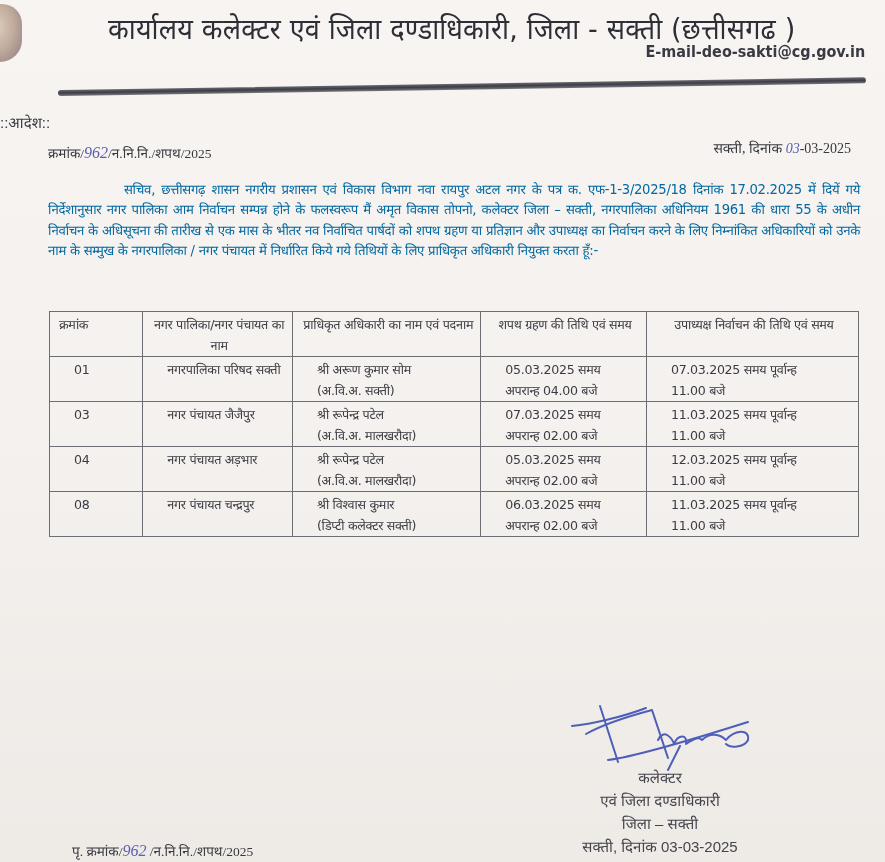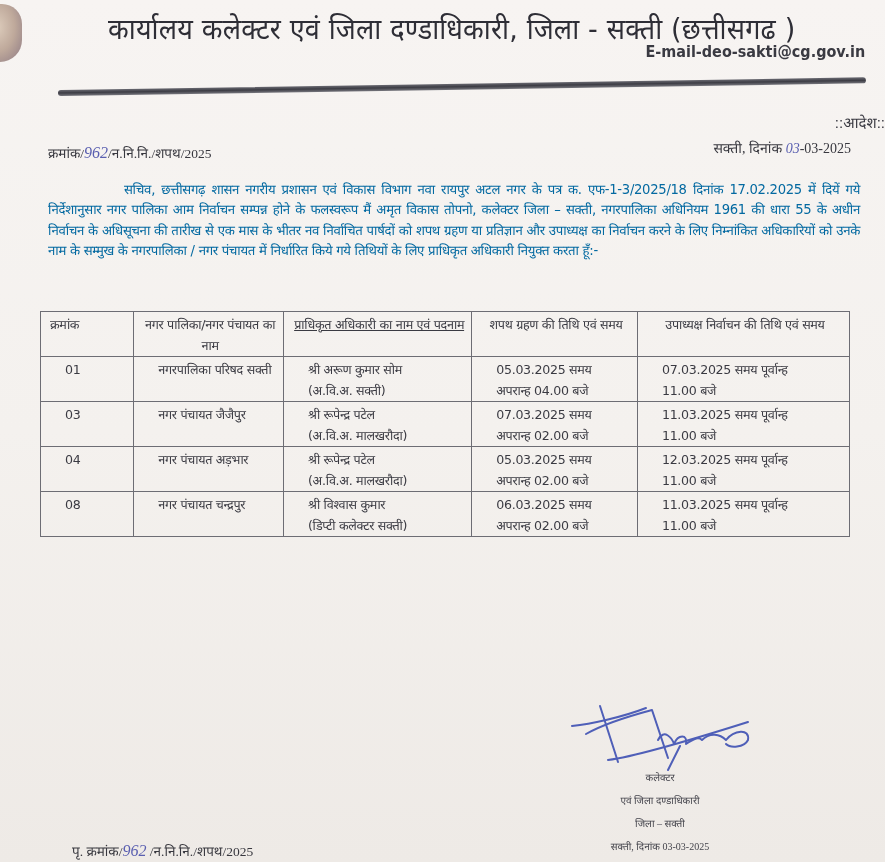--- a/index.html
+++ b/index.html
@@ -25,61 +25,61 @@
     position:absolute; right:20px; top:42px;
     font-size:16px; color:#3a3a42; font-weight:bold;
     font-family: "DejaVu Sans", sans-serif; transform:scaleX(0.9); transform-origin:right top;
   }
   .rule {
     position:absolute; left:58px; top:90px; width:808px; height:6px;
     background: linear-gradient(180deg,#6a6a72,#3d3d45 50%,#75757c);
     border-radius:3px; transform: rotate(-0.9deg); transform-origin:left center;
   }
   .order-title {
-    position:absolute; left:0; width:885px; top:112px; text-align:right;
+    position:absolute; left:0; width:885px; top:112px; text-align:left;
     font-size:15px; color:#3a3a42;
   }
   .ref-no {
     position:absolute; left:48px; top:144px; font-size:13.5px; color:#38383f;
     font-family:"Liberation Serif", serif;
   }
   .ref-no .hand { color:#5a5fb0; font-style:italic; font-size:16px; }
   .ref-date {
     position:absolute; right:34px; top:138px; font-size:14px; color:#38383f;
     font-family:"Liberation Serif", serif;
   }
   .body-text {
     position:absolute; left:48px; top:180px; width:812px;
     font-size:13.2px; line-height:20.4px; color:#0369a1; text-align:justify;
     font-family:"DejaVu Sans", sans-serif; letter-spacing:-0.3px;
   }
   .body-text p { margin:0; text-indent:76px; }
   table.sched {
-    position:absolute; left:40px; top:311px; width:810px;
+    position:absolute; left:49px; top:311px; width:810px;
     border-collapse:collapse; font-size:12.6px; color:#3a3a42;
     font-family:"DejaVu Sans", sans-serif; letter-spacing:-0.3px;
   }
   table.sched th, table.sched td {
     border:1.3px solid #6d6d74; vertical-align:top; padding:2px 6px 0 9px;
     line-height:21px; font-weight:normal;
   }
   table.sched th { text-align:center; height:42px; }
   table.sched td { height:42px;padding-left:24px; }
   .c1 { width:64px; text-align:left !important; }
   .c2 { width:136px; }
-  .c3 { width:176px;text-decoration:underline; }
+  .c3 { width:176px; }
   .c4 { width:152px; }
   .c5 { width:200px; }
   .sig {
     position:absolute; left:560px; top:700px; width:220px; height:80px;
   }
   .sig-block {
     position:absolute; left:540px; top:766px; width:240px; text-align:center;
-    font-size:10px; line-height:23px; color:#44444c;
-    font-family:Liberation Serif, serif;
+    font-size:15px; line-height:23px; color:#44444c;
+    font-family:Liberation Sans, sans-serif;
   }
   .footer-ref {
     position:absolute; left:48px; top:842px; font-size:13.5px; color:#38383f;
     font-family:"Liberation Serif", serif;
     margin-left:24px;
   }
   .footer-ref .hand { color:#5a5fb0; font-style:italic; font-size:16px; }
 </style>
 </head>
 <body>

